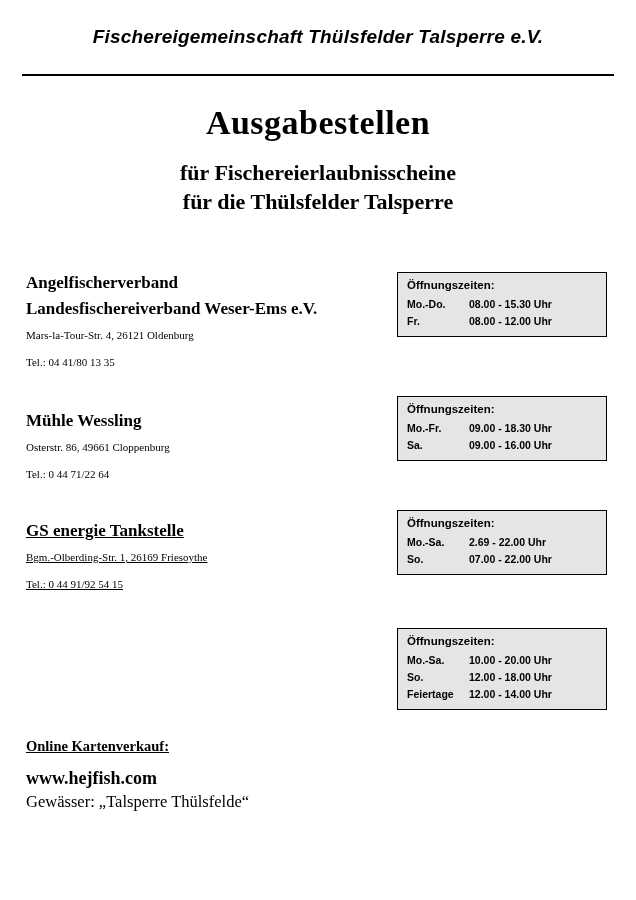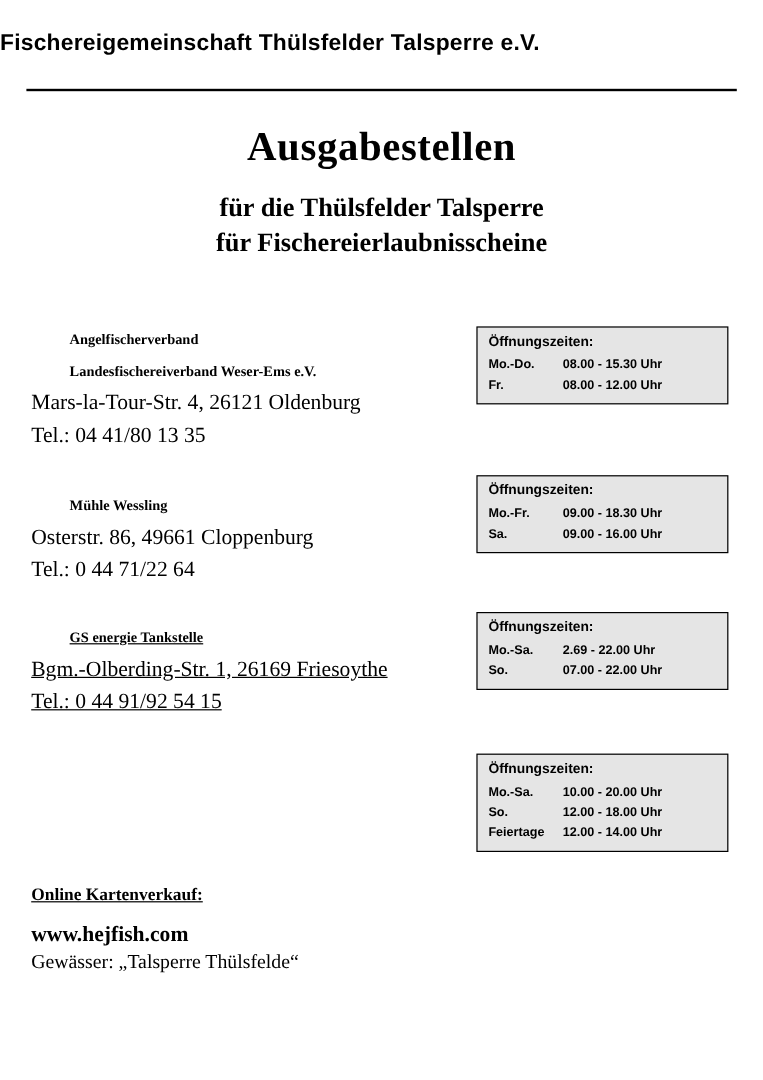--- a/index.html
+++ b/index.html
@@ -20,23 +20,24 @@
     height: 900px;
     box-sizing: border-box;
   }
 
   
   .org-header {
     position: absolute;
     left: 0;
     top: 26px;
     width: 636px;
-    text-align: left;
+    text-align: center;
     font-family: "Liberation Sans", sans-serif;
     font-weight: bold;
+    font-style: italic;
     font-size: 19px;
     letter-spacing: 0.2px;
   }
   .rule {
     position: absolute;
     left: 22px;
     top: 74px;
     width: 592px;
     height: 2px;
     background: #000000;
@@ -68,28 +69,27 @@
 
   
   .entry {
     position: absolute;
     left: 26px;
     width: 360px;
   }
   .entry-name {
     font-family: "Liberation Serif", serif;
     font-weight: bold;
-    font-size: 12px;
+    font-size: 17px;
     line-height: 26px;
     white-space: nowrap;
-    margin-left: 32px;
   }
   .entry-line {
     font-family: "Liberation Serif", serif;
-    font-size: 18px;
+    font-size: 11px;
     line-height: 27px;
     white-space: nowrap;
   }
 
   
   .hours-box {
     position: absolute;
     left: 397px;
     border: 1px solid #000000;
     box-sizing: border-box;
@@ -147,22 +147,22 @@
 </head>
 <body>
 
 <div class="page">
 
   <div class="org-header">Fischereigemeinschaft Thülsfelder Talsperre e.V.</div>
   <div class="rule"></div>
 
   <div class="main-title">Ausgabestellen</div>
   <div class="subtitle">
+    <div>für Fischereierlaubnisscheine</div>
     <div>für die Thülsfelder Talsperre</div>
-    <div>für Fischereierlaubnisscheine</div>
   </div>
 
   <div class="entry" style="top: 270px;">
     <div class="entry-name">Angelfischerverband</div>
     <div class="entry-name">Landesfischereiverband Weser-Ems e.V.</div>
     <div class="entry-line">Mars-la-Tour-Str. 4, 26121 Oldenburg</div>
     <div class="entry-line">Tel.: 04 41/80 13 35</div>
   </div>
   <div class="hours-box" style="top: 272px; width: 210px;">
     <div class="hours-title">Öffnungszeiten:</div>

